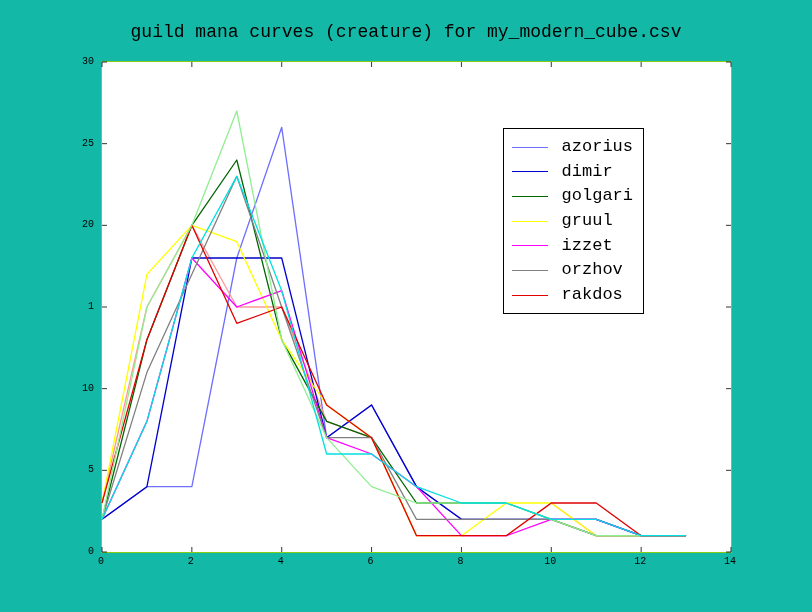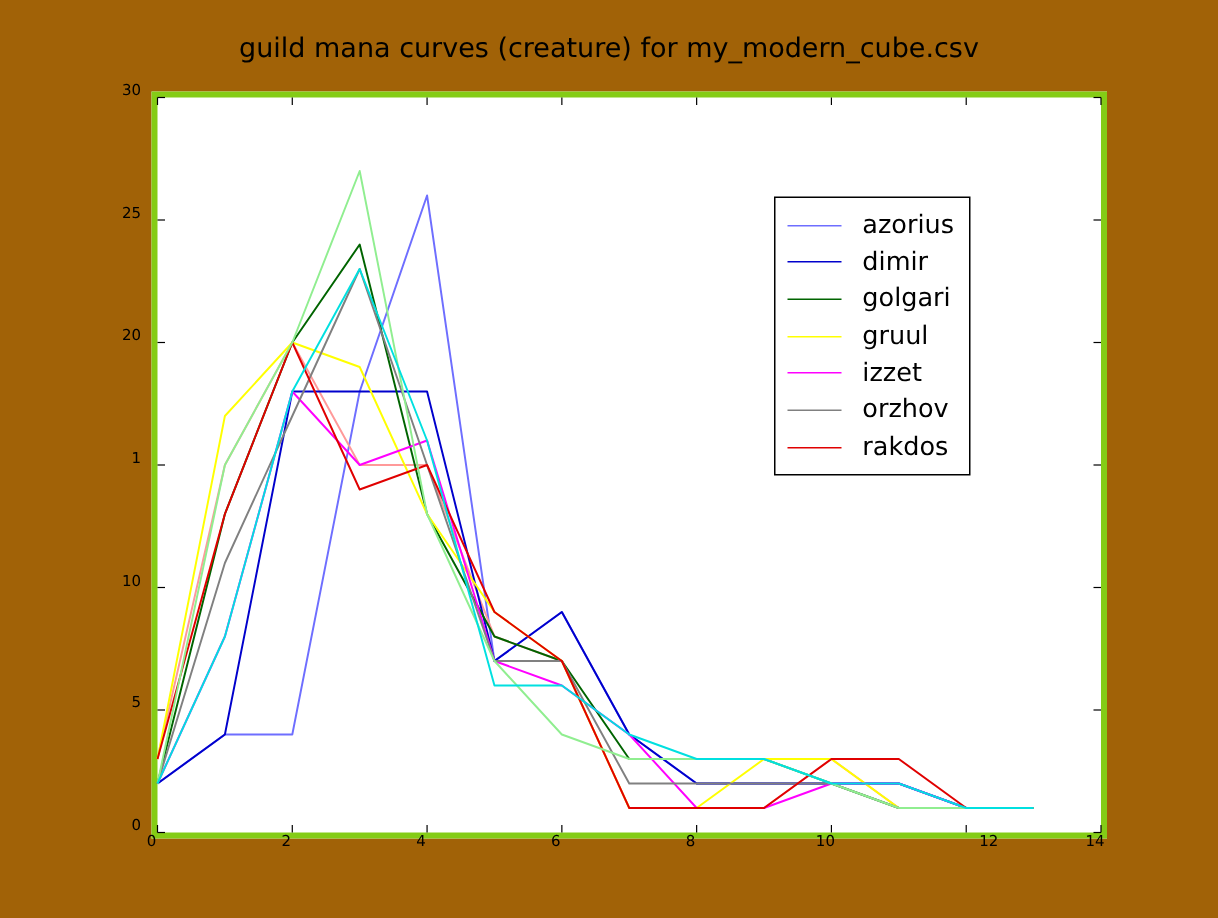--- a/index.html
+++ b/index.html
@@ -9,38 +9,39 @@
     height: 612px;
     background: #ffffff;
     font-family: "DejaVu Sans", "Bitstream Vera Sans", Verdana, sans-serif;
     font-size: 12px;
     color: #000;
   }
   .figure {
     position: relative;
     width: 812px;
     height: 612px;
-    background: #a16207;
+    background: #14b8a6;
+    font-family: Liberation Mono, monospace;
   }
   .title {
     position: absolute;
     left: 0;
     width: 812px;
     text-align: center;
     top: 22px;
     font-size: 18px;
   }
   .axes {
     position: absolute;
     left: 101px;
     top: 61px;
     width: 629px;
     height: 490px;
     background: #fff;
-    border: 4px solid #84cc16;
+    border: 1px solid #84cc16;
     box-sizing: content-box;
   }
   .svg-plot {
     position: absolute;
     left: 0;
     top: 0;
     width: 629px;
     height: 490px;
     overflow: visible;
   }
@@ -158,21 +159,21 @@
     </div>
   </div>
 
   <div id="xticks">
       <div class="xtick" style="left: 101px;">0</div>
       <div class="xtick" style="left: 190.857px;">2</div>
       <div class="xtick" style="left: 280.714px;">4</div>
       <div class="xtick" style="left: 370.571px;">6</div>
       <div class="xtick" style="left: 460.429px;">8</div>
       <div class="xtick" style="left: 550.286px;">10</div>
-      <div class="xtick" style="left: 640.143px; margin-left: 19px;">12</div>
+      <div class="xtick" style="left: 640.143px;">12</div>
       <div class="xtick" style="left: 730px;">14</div>
     </div>
   <div id="yticks">
       <div class="ytick" style="top: 551px;">0</div>
       <div class="ytick" style="top: 469.333px;">5</div>
       <div class="ytick" style="top: 387.667px;">10</div>
       <div class="ytick" style="top: 306px;">1</div>
       <div class="ytick" style="top: 224.333px;">20</div>
       <div class="ytick" style="top: 142.667px;">25</div>
       <div class="ytick" style="top: 61px;">30</div>

